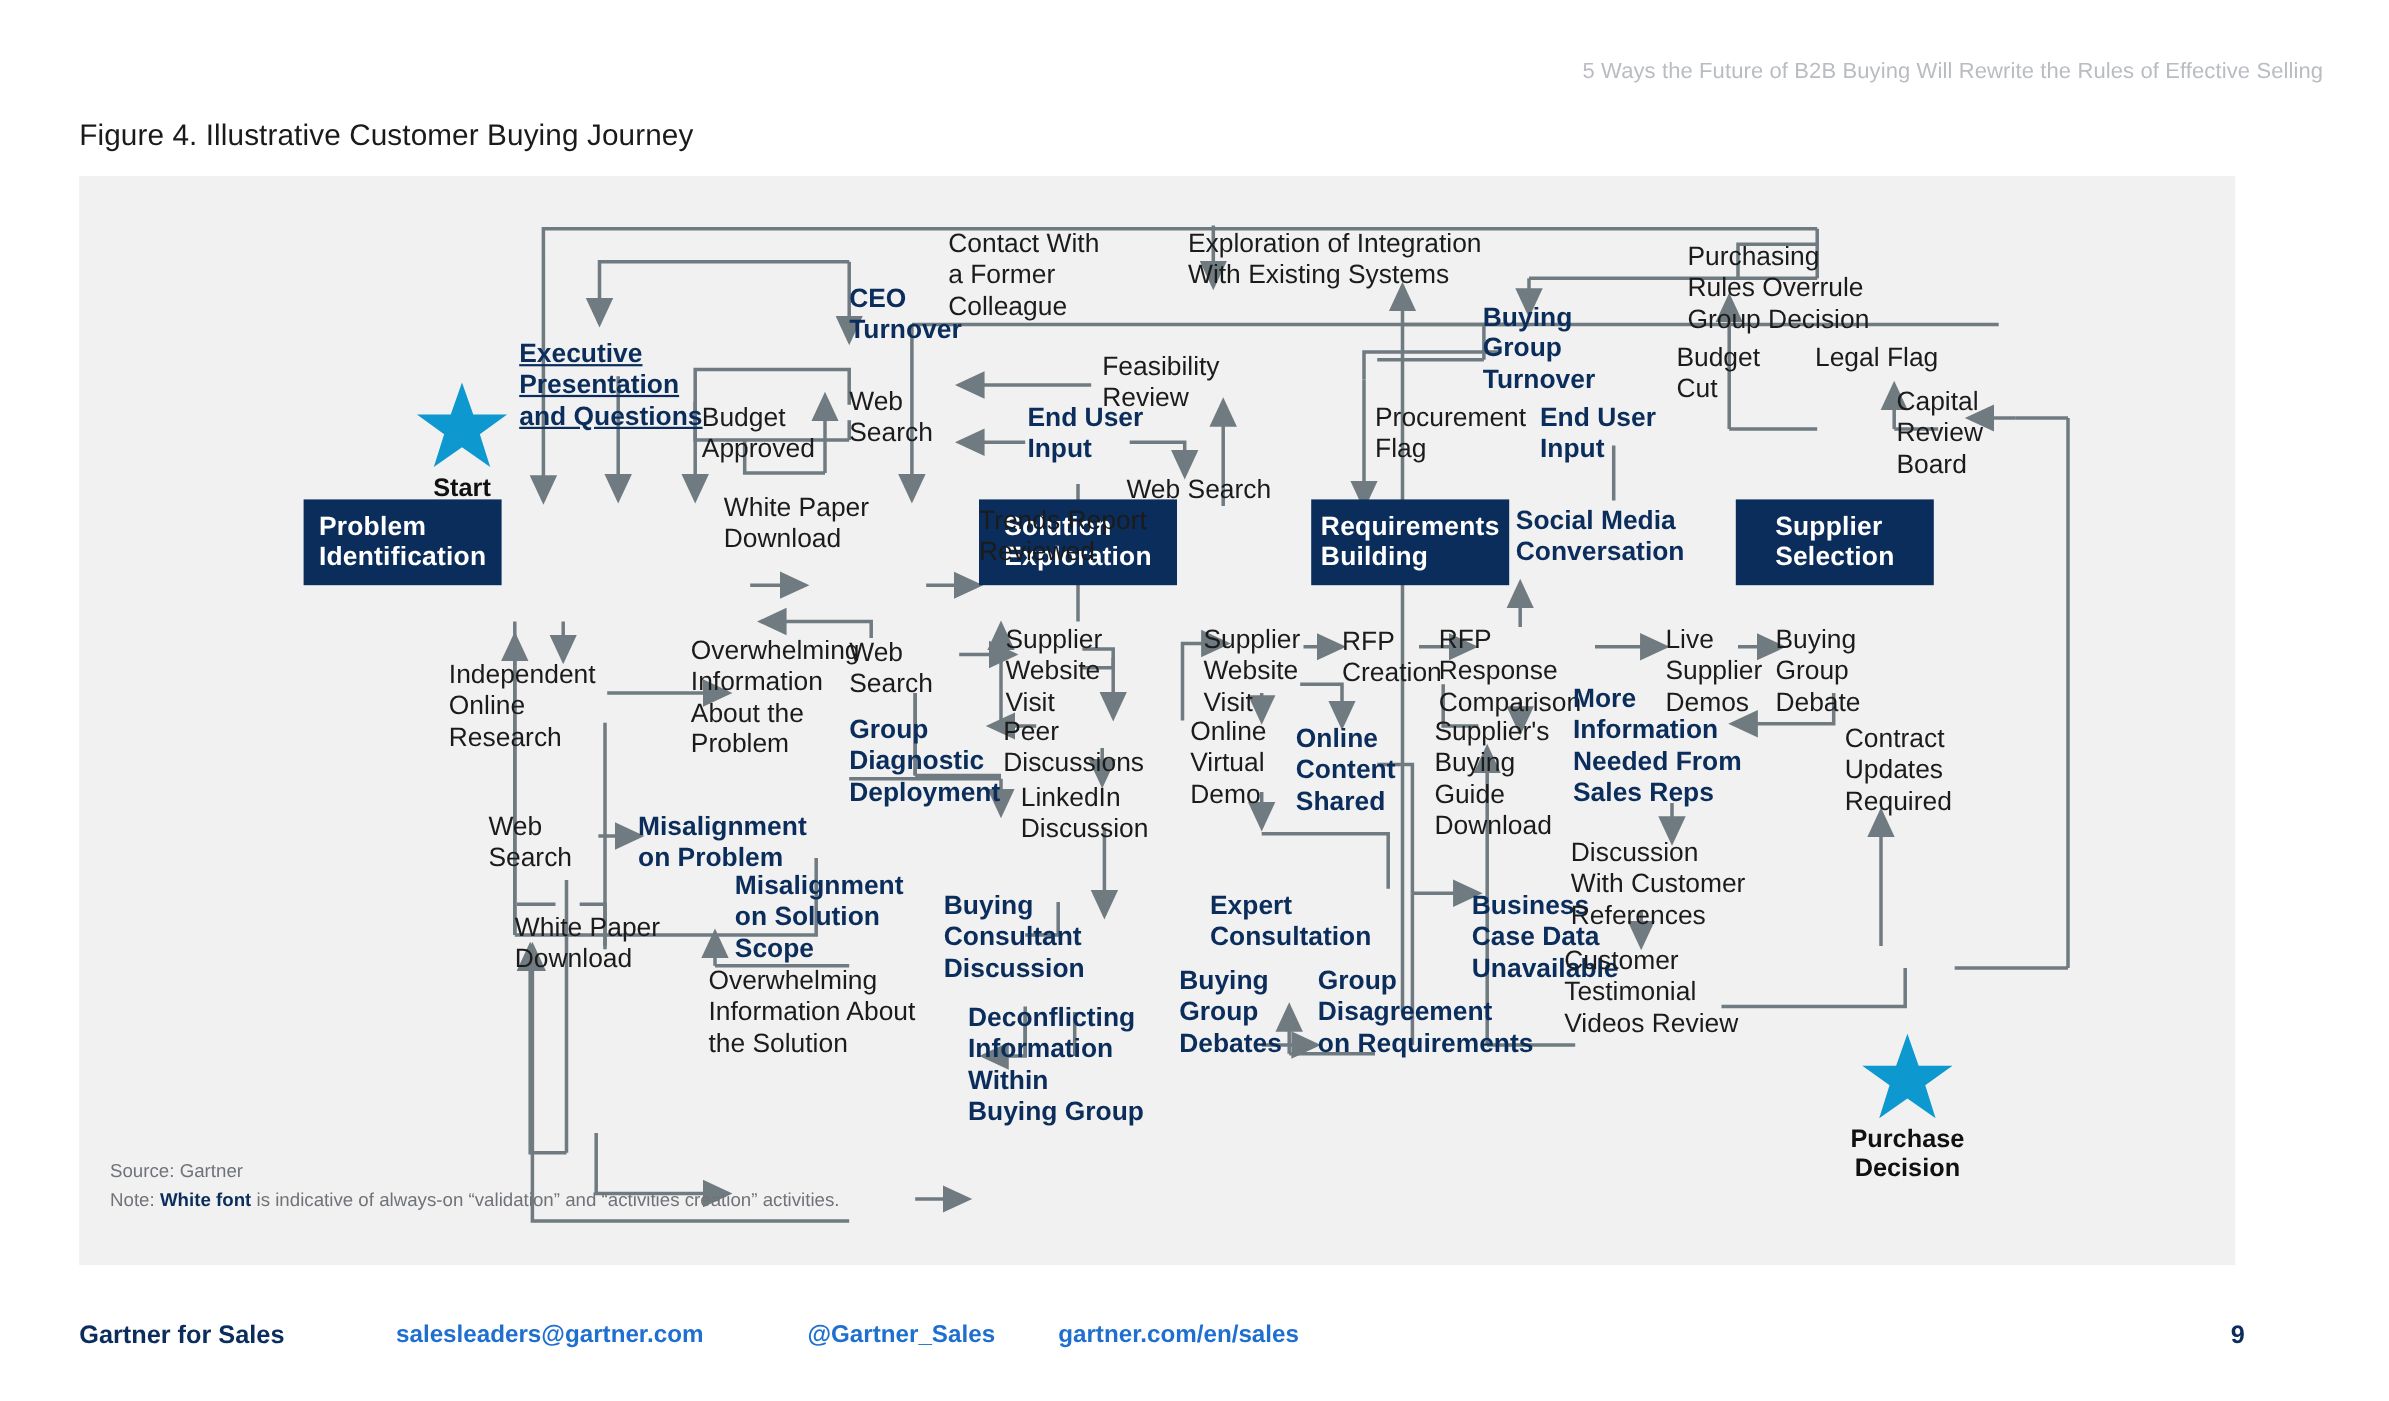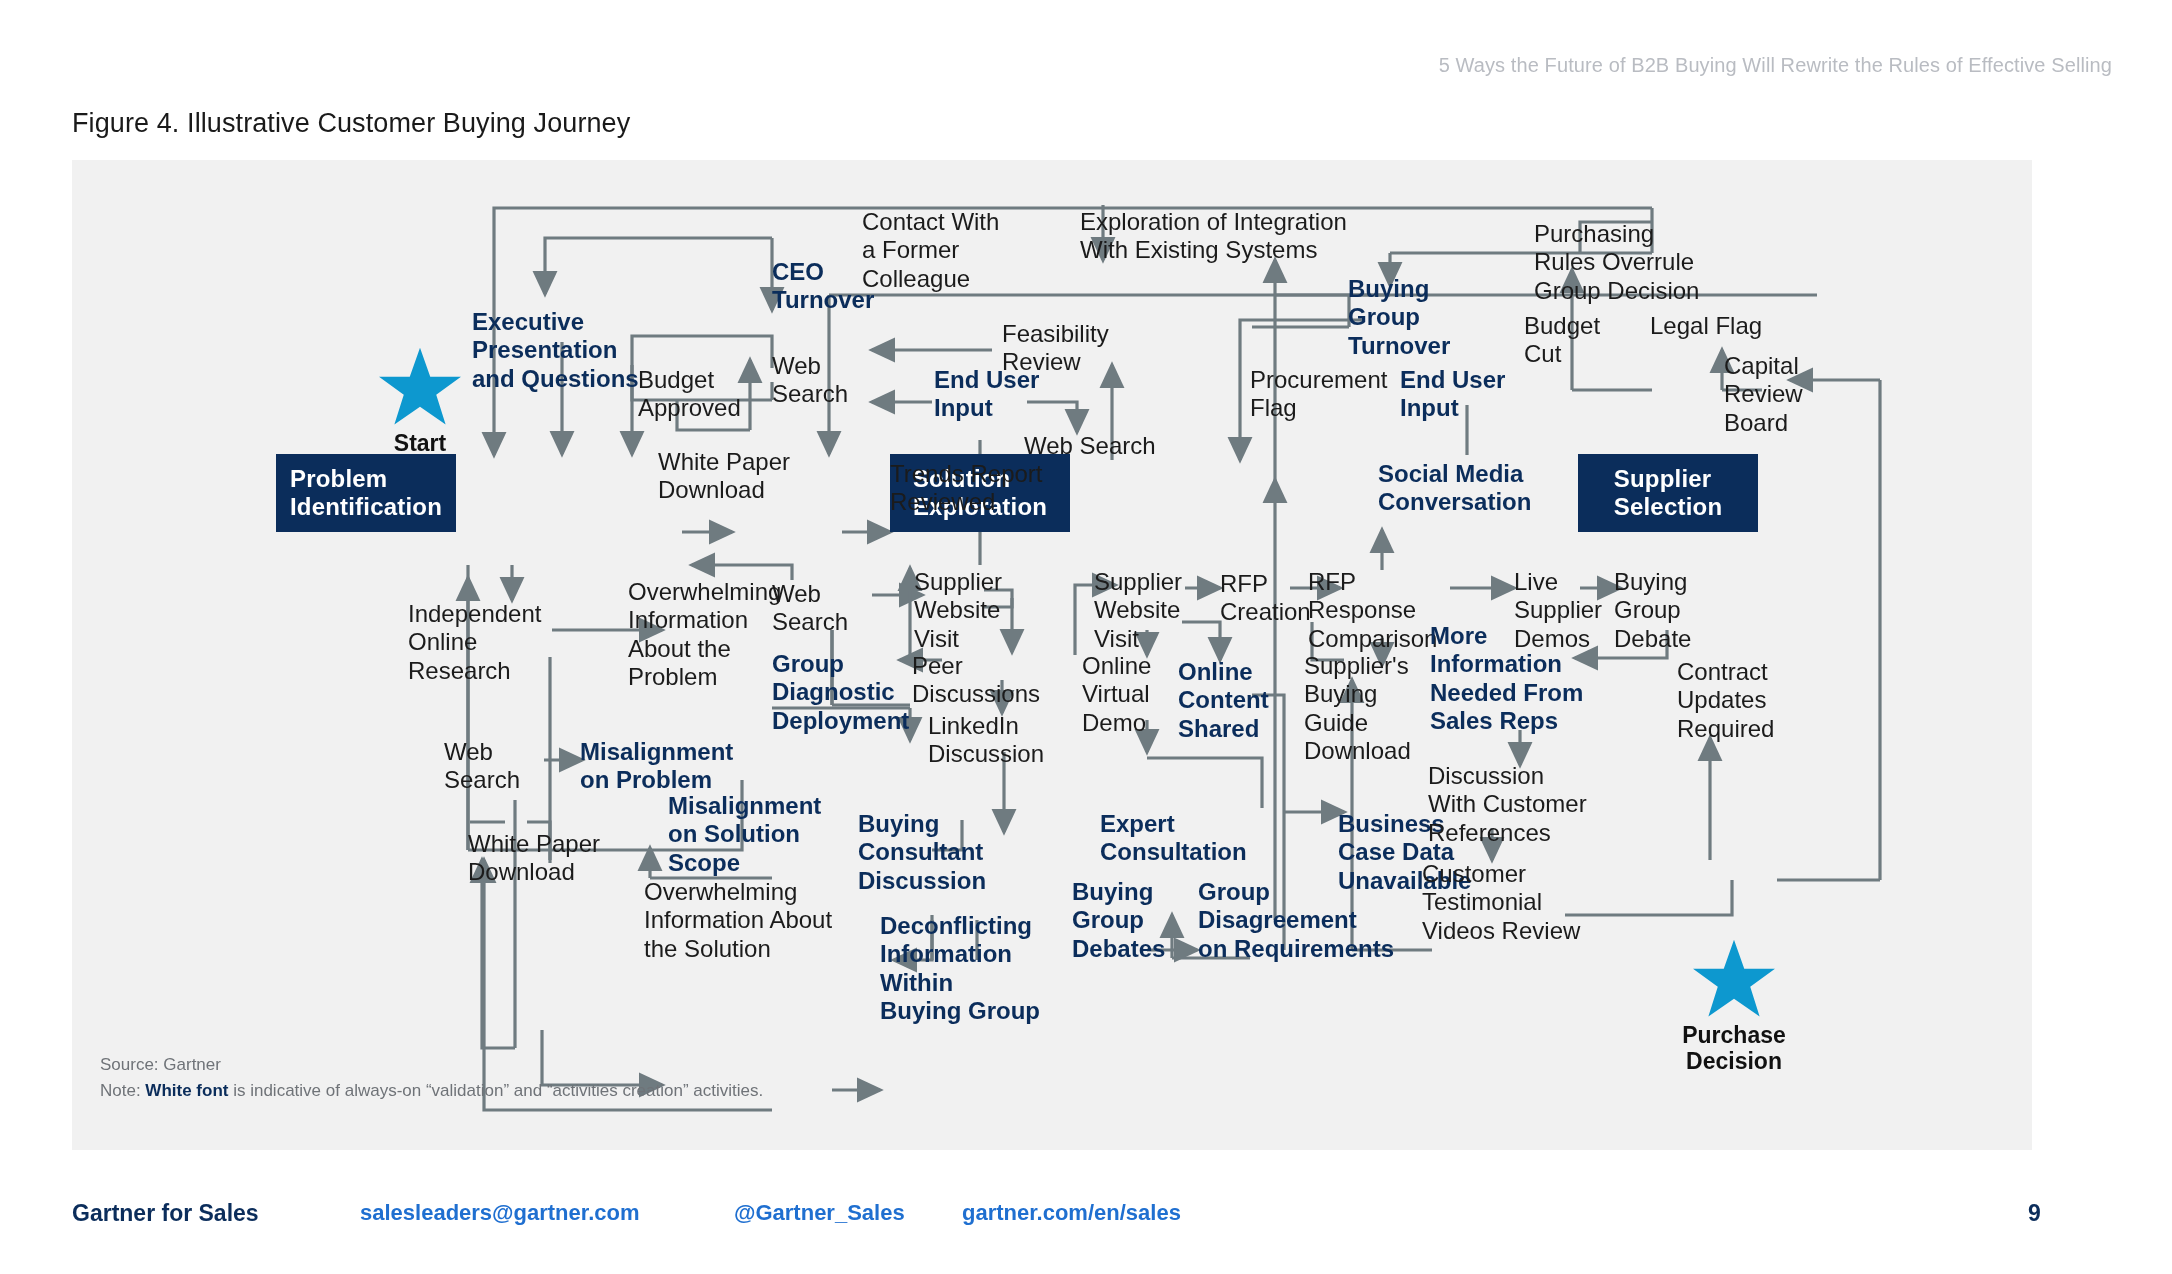--- a/index.html
+++ b/index.html
@@ -261,20 +261,24 @@
       </svg>
 
       <div class="node stage" style="left:204px;top:294px;width:180px;height:78px;">
         <span style="white-space:pre-line;">Problem
 Identification</span>
       </div>
       <div class="node stage" style="left:818px;top:294px;width:180px;height:78px;">
         <span style="white-space:pre-line;">Solution
 Exploration</span>
       </div>
+      <div class="node stage" style="left:1120px;top:294px;width:180px;height:78px;">
+        <span style="white-space:pre-line;">Requirements
+Building</span>
+      </div>
       <div class="node stage" style="left:1506px;top:294px;width:180px;height:78px;">
         <span style="white-space:pre-line;">Supplier
 Selection</span>
       </div>
 
       <div class="starwrap" style="left:288px;top:186px;width:120px;">
         <svg class="star" viewBox="0 0 100 96">
           <polygon points="50,2 62,36 98,36 69,57 80,92 50,71 20,92 31,57 2,36 38,36" fill="#0d98cf"></polygon>
         </svg>
         <div class="lbl" style="white-space:pre-line;">Start</div>
@@ -283,21 +287,21 @@
       <div class="starwrap" style="left:1588px;top:778px;width:148px;">
         <svg class="star" viewBox="0 0 100 96">
           <polygon points="50,2 62,36 98,36 69,57 80,92 50,71 20,92 31,57 2,36 38,36" fill="#0d98cf"></polygon>
         </svg>
         <div class="lbl" style="white-space:pre-line;">Purchase
 Decision</div>
       </div>
 
       <div class="node blue" style="left:700px;top:98px;width:160px;"><span style="white-space:pre-line;">CEO
 Turnover</span></div>
-      <div class="node blue" style="left:400px;top:148px;width:184px;"><span style="white-space:pre-line;">Executive
+      <div class="node blue" style="left:400px;top:148px;width:184px;"><span style="white-space:pre-line;text-decoration:underline;">Executive
 Presentation
 and Questions</span></div>
       <div class="node plain" style="left:566px;top:206px;width:132px;"><span style="white-space:pre-line;">Budget
 Approved</span></div>
       <div class="node plain" style="left:700px;top:192px;width:96px;"><span style="white-space:pre-line;">Web
 Search</span></div>
       <div class="node plain" style="left:790px;top:48px;width:196px;"><span style="white-space:pre-line;">Contact With
 a Former
 Colleague</span></div>
       <div class="node plain" style="left:1008px;top:48px;width:290px;"><span style="white-space:pre-line;">Exploration of Integration

